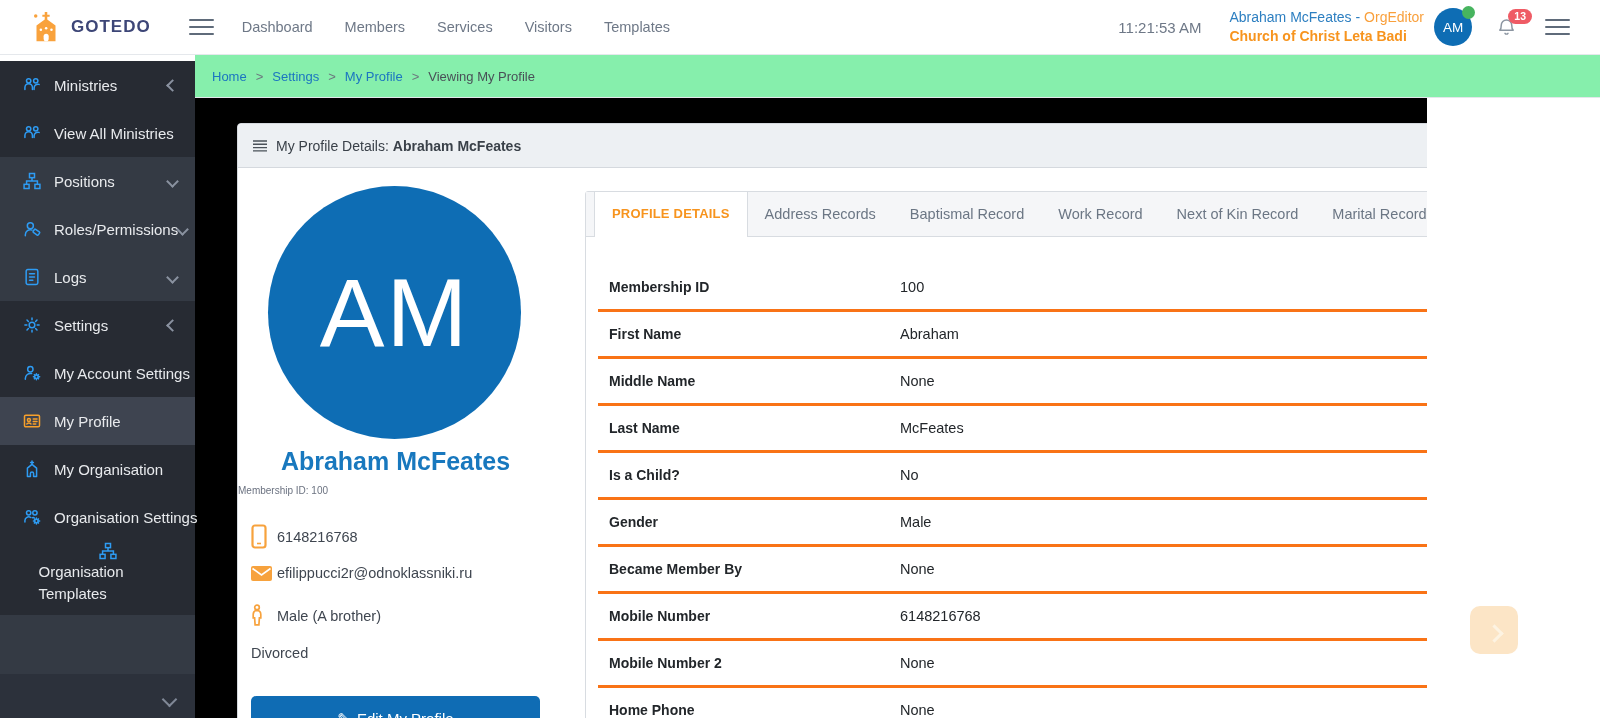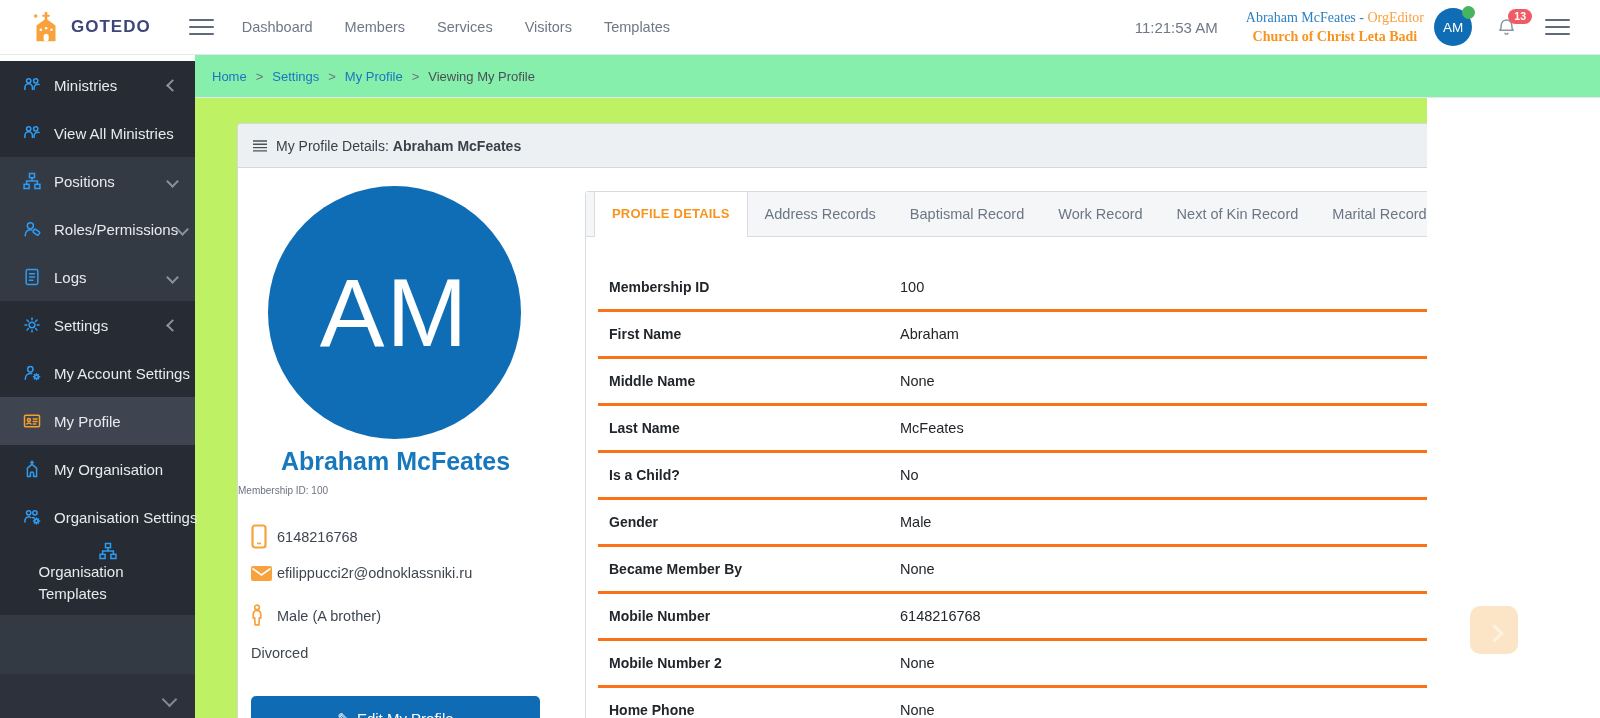--- a/index.html
+++ b/index.html
@@ -9,21 +9,21 @@
   
   .navbar{position:absolute;left:0;top:0;width:1600px;height:55px;background:#fff;border-bottom:1px solid #e5e8ec;display:flex;align-items:center;z-index:30;box-sizing:border-box;}
   .brand{display:flex;align-items:center;margin-left:27px;cursor:pointer;}
   .brand-text{font-size:17px;font-weight:bold;letter-spacing:1px;color:#3d4677;margin-left:6px;}
   .menu-toggle{background:none;border:none;padding:0;margin-left:38px;cursor:pointer;display:flex;flex-direction:column;justify-content:space-between;width:25px;height:16px;}
   .menu-toggle span{display:block;height:2.4px;background:#5f6b7a;border-radius:2px;}
   .nav-links{display:flex;margin-left:12px;}
   .nav-links a{color:#6e7887;font-size:14.5px;text-decoration:none;padding:0 16px;cursor:pointer;}
   .nav-right{margin-left:auto;display:flex;align-items:center;margin-right:30px;}
   .clock{color:#6e7887;font-size:15px;margin-right:28px;}
-  .user-text{text-align:center;font-size:14px;line-height:19px;cursor:pointer;font-family:Liberation Serif, serif;}
+  .user-text{text-align:left;font-size:14px;line-height:19px;cursor:pointer;}
   .user-name{color:#2d7fc1;}
   .user-sep{color:#2d7fc1;}
   .user-role{color:#f9a03c;}
   .user-org{color:#f7941e;font-weight:bold;}
   .nav-avatar{position:relative;width:38px;height:38px;border-radius:50%;background:#0e6db4;color:#fff;font-size:13.5px;display:flex;align-items:center;justify-content:center;margin-left:10px;cursor:pointer;}
   .status-dot{position:absolute;top:-2px;right:-3px;width:13px;height:13px;border-radius:50%;background:#47b45f;}
   .bell-wrap{position:relative;margin-left:24px;cursor:pointer;}
   .bell-badge{position:absolute;top:-7px;right:-15px;background:#ef5b65;color:#fff;font-size:10.5px;font-weight:bold;border-radius:9px;padding:2px 6px;line-height:1;}
   .right-toggle{margin-left:28px;}
 
@@ -45,21 +45,21 @@
   .s-footer{height:50px;background:#2c313b;display:flex;align-items:center;justify-content:flex-end;cursor:pointer;}
   .s-footer .chev{width:9px;height:9px;border-width:2.5px;border-color:#808897;margin-right:20px;transform:rotate(-45deg);}
 
   
   .crumb-bar{position:absolute;left:195px;top:55px;width:1405px;height:43px;background:#86efac;border-bottom:1px solid #e3e7ea;display:flex;align-items:center;padding-left:17px;box-sizing:border-box;font-size:13px;z-index:10;}
   .crumb-bar a{color:#1b75c0;text-decoration:none;cursor:pointer;}
   .crumb-sep{color:#6c757d;margin:0 9px;}
   .crumb-current{color:#495057;}
 
   
-  .content{position:absolute;left:195px;top:98px;width:1232px;height:620px;background:#bef264;overflow:hidden;}
+  .content{position:absolute;left:195px;top:98px;width:1232px;height:620px;background:#000000;overflow:hidden;}
   .card{position:absolute;left:42px;top:25px;width:1332px;height:660px;background:#fff;border:1px solid #d5d9de;border-radius:4px;box-sizing:border-box;}
   .card-header{height:44px;background:#edf0f3;border-bottom:1px solid #d5d9de;display:flex;align-items:center;padding-left:15px;font-size:14px;color:#3a4149;box-sizing:border-box;border-radius:4px 4px 0 0;}
   .card-header .hdr-icon{margin-right:9px;display:flex;}
   .card-header b{margin-left:4px;}
   .card-body{position:relative;height:614px;}
 
   
   .big-avatar{position:absolute;left:30px;top:18px;width:253px;height:253px;border-radius:50%;background:#0e6db4;color:#fff;display:flex;align-items:center;justify-content:center;font-size:97px;font-weight:200;letter-spacing:2px;}
   .p-name{position:absolute;left:0;top:279px;width:315px;text-align:center;color:#1878be;font-size:25px;font-weight:bold;}
   .p-member{position:absolute;left:0;top:317px;width:315px;text-align:left;color:#6b7280;font-size:10px;}

